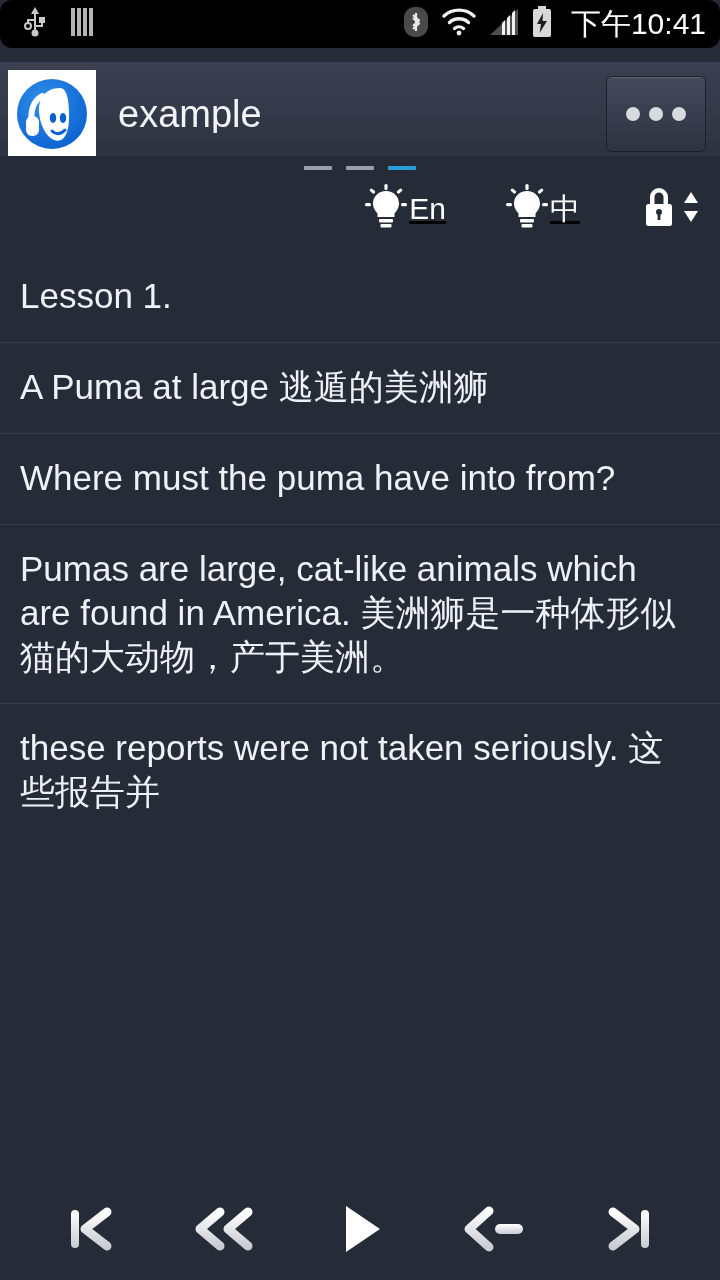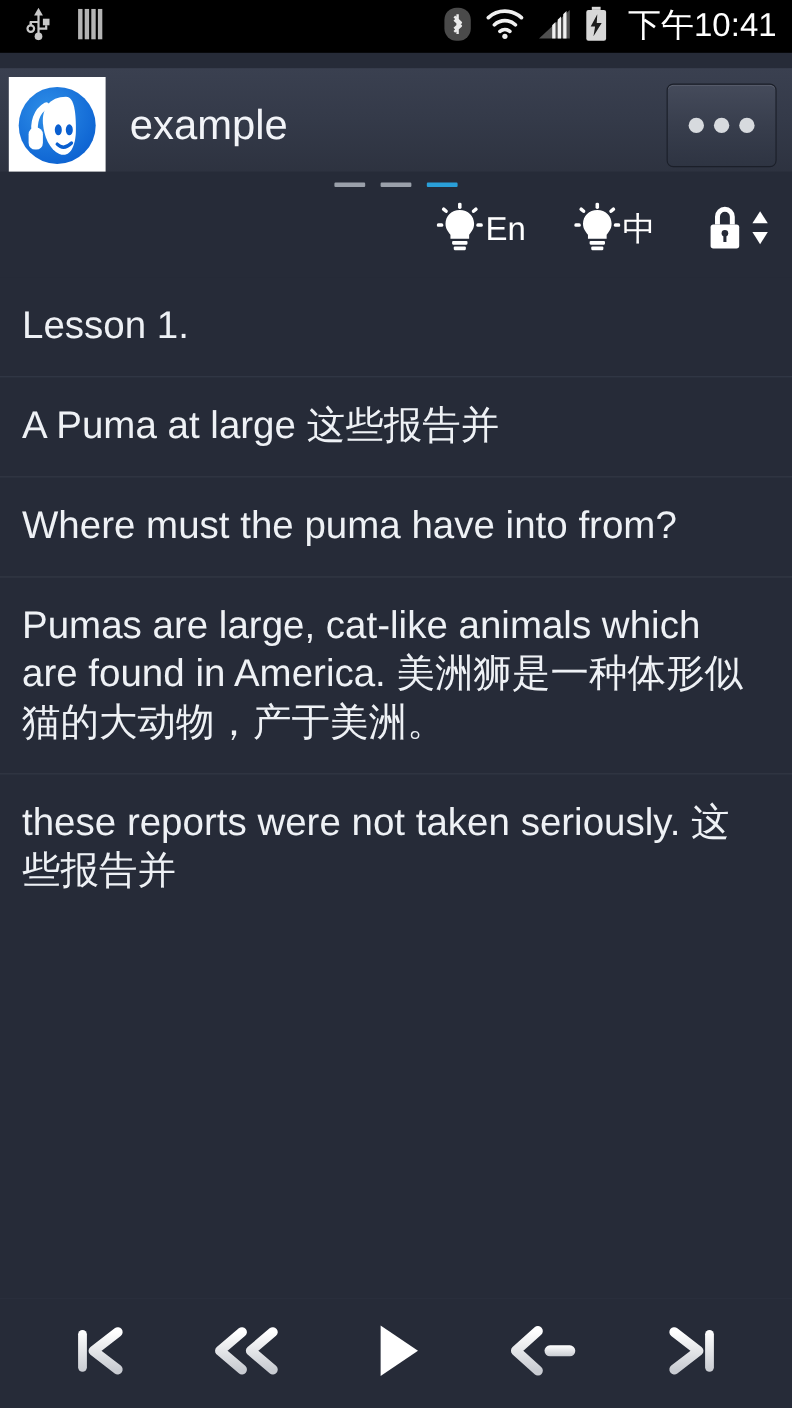--- a/index.html
+++ b/index.html
@@ -23,20 +23,21 @@
   
   #statusbar {
     position: absolute;
     top: 0; left: 0;
     width: 720px;
     height: 48px;
     background: #000000;
     display: flex;
     align-items: center;
     padding: 0 14px 0 22px;
+    border-radius: 12px;
   }
   #statusbar .left { display: flex; align-items: center; gap: 22px; }
   #statusbar .spacer { flex: 1; }
   #statusbar .right { display: flex; align-items: center; gap: 12px; }
   .sb-icon { display: block; }
   #clock {
     color: #ffffff;
     font-size: 30px;
     line-height: 30px;
     letter-spacing: 0px;
@@ -102,21 +103,21 @@
   }
   #page-dots .dash {
     width: 28px; height: 4px; border-radius: 1px;
     background: #9aa0aa;
   }
   #page-dots .dash.active { background: #2a9fd8; }
 
   #tools {
     position: absolute;
     top: 30px; right: 18px;
-    display: flex; align-items: center; gap: 44px;
+    display: flex; align-items: center; gap: 60px; text-decoration: underline;
   }
   .tool {
     display: flex; align-items: center; gap: 2px;
     height: 46px;
   }
   .tool .label {
     color: #ffffff;
     font-size: 30px;
     line-height: 30px;
   }
@@ -317,21 +318,21 @@
             <path d="M11 36 L4 25 L18 25 Z" fill="#ffffff"></path>
           </svg>
         </span>
       </div>
 
     </div>
   </div>
 
   <div id="list">
     <div class="row">Lesson 1.</div>
-    <div class="row">A Puma at large  这些报告并</div>
+    <div class="row">A Puma at large  逃遁的美洲狮</div>
     <div class="row">Where must the puma have into from?</div>
     <div class="row">Pumas are large, cat-like animals which are found in America.  美洲狮是一种体形似猫的大动物，产于美洲。</div>
     <div class="row clipped">these reports were not taken seriously.  这些报告并</div>
   </div>
 
   <div id="bottombar">
 
     <div class="ctrl">
       <span>
         <svg width="62" height="62" viewBox="0 0 62 62">

